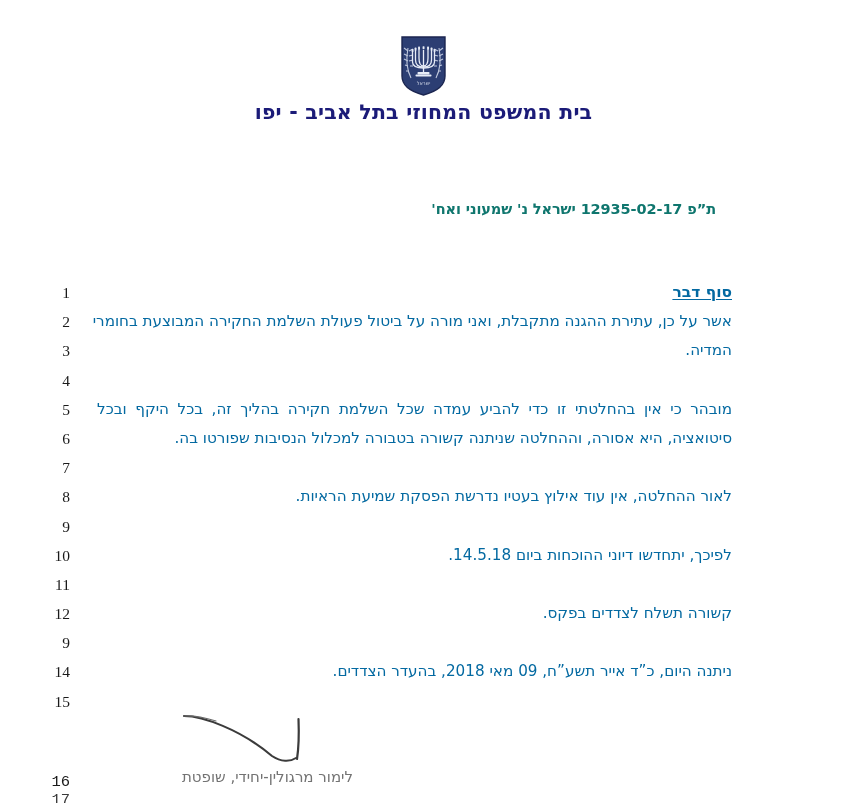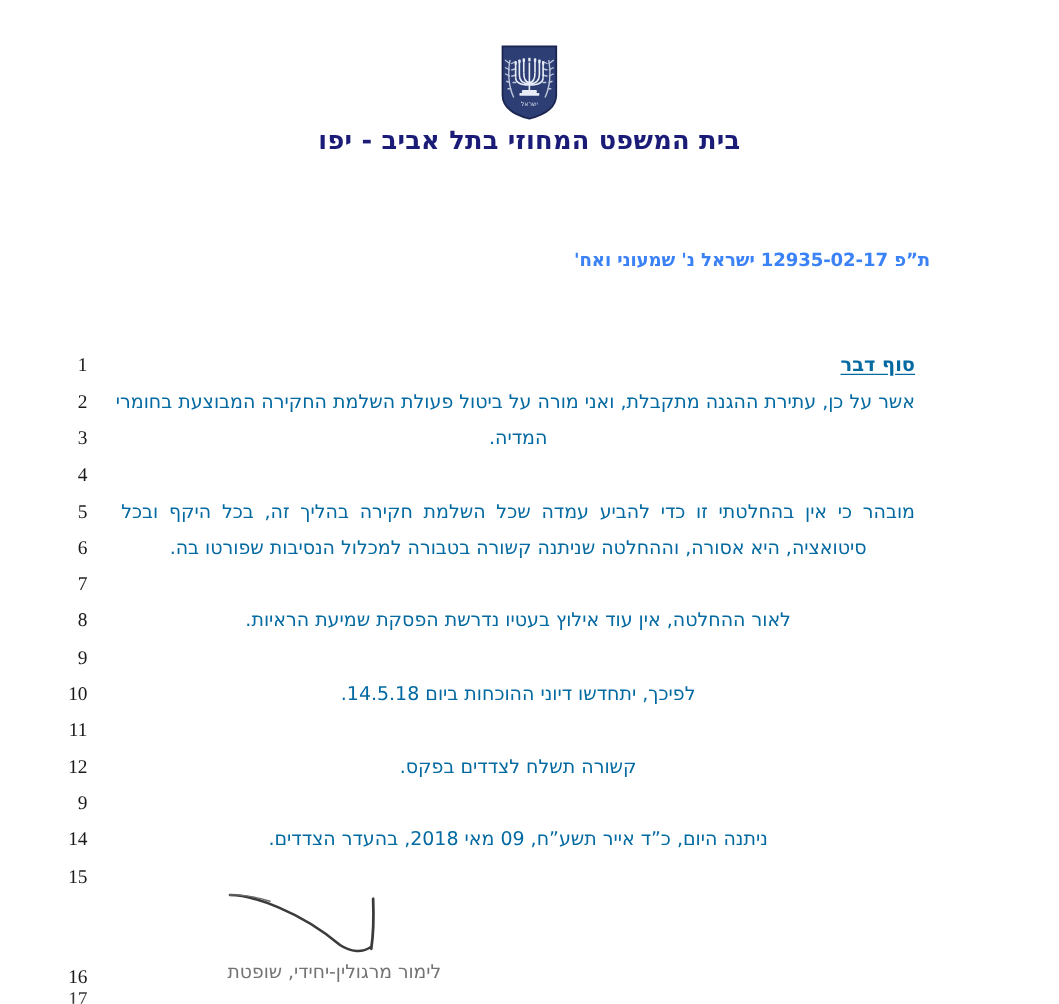--- a/index.html
+++ b/index.html
@@ -52,24 +52,24 @@
     letter-spacing: 0.2px;
     color: #1b1b78;
     direction: rtl;
     white-space: nowrap;
   }
 
   
   .case-number {
     position: absolute;
     top: 201px;
-    right: 103px;
+    right: 131px;
     font-size: 14.5px;
     font-weight: bold;
-    color: #3b82f6;
+    color: #0f766e;
     direction: rtl;
     white-space: nowrap;
     letter-spacing: -0.1px;
   }
 
   
   .body-block {
     position: absolute;
     top: 278px;
     right: 0;
@@ -105,21 +105,21 @@
     text-align: right;
     color: #0369a1;
     white-space: nowrap;
   }
   .line-text.justify {
     white-space: normal;
     text-align: justify;
     text-align-last: justify;
   }
   .line-text.rtl-end {
-    text-align: center;
+    text-align: right;
   }
   .line-text.heading {
     font-weight: bold;
     text-decoration: underline;
     text-underline-offset: 2px;
     font-size: 15.5px;
   }
   .line-text.empty::after { content: "\00a0"; }
 
   
@@ -146,21 +146,21 @@
     font-family: "DejaVu Sans", "Liberation Sans", sans-serif;
   }
 
   
   .bottom-line-no {
     position: absolute;
     left: 0;
     width: 70px;
     text-align: right;
     direction: ltr;
-    font-family: Liberation Serif, serif;
+    font-family: Liberation Mono, monospace;
     font-size: 15.5px;
     color: #1a1a1a;
   }
   .bottom-16 { top: 773px; }
   .bottom-17 { top: 791px; color: #3a3a3a; }
 </style>
 </head>
 <body>
 
 <div class="page">

